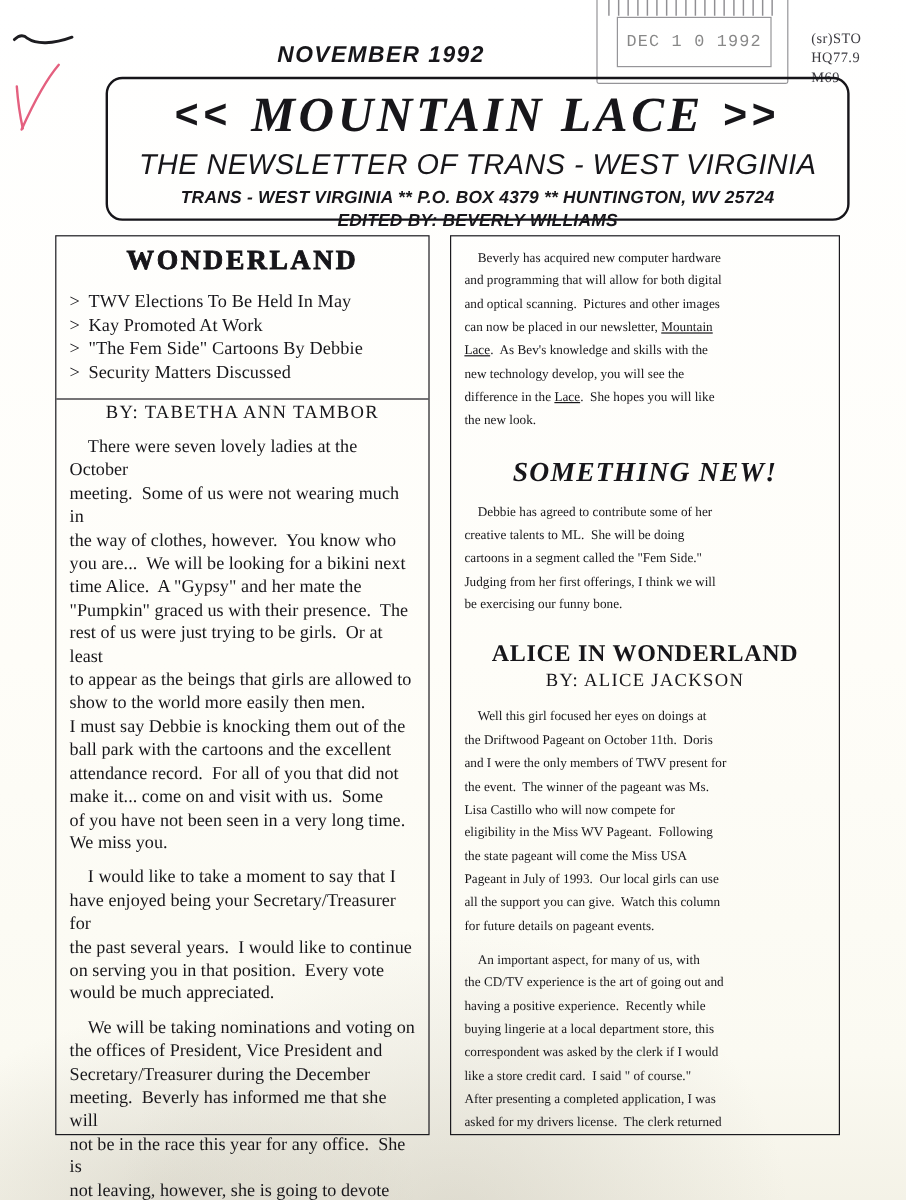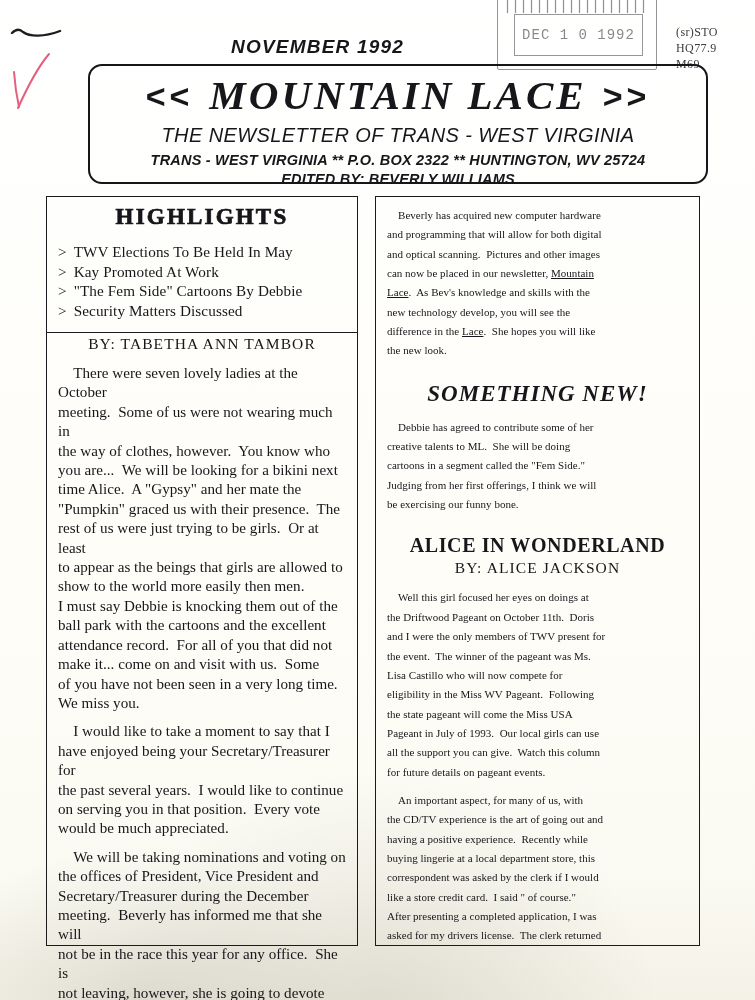--- a/index.html
+++ b/index.html
@@ -134,21 +134,21 @@
     font-weight: bold;
     font-style: italic;
     font-size: 41px;
     letter-spacing: 3px;
     line-height: 1;
     white-space: nowrap;
   }
   .mast-sub1 {
     font-family: "Liberation Sans", sans-serif;
     font-style: italic;
-    font-size: 20px;
+    font-size: 24px;
     letter-spacing: .4px;
     margin-top: 8px;
     white-space: nowrap;
   }
   .mast-sub2 {
     font-family: "Liberation Sans", sans-serif;
     font-style: italic;
     font-weight: bold;
     font-size: 14.5px;
     letter-spacing: .2px;
@@ -275,29 +275,29 @@
   <div>M69</div>
 </div>
 
 <div class="masthead">
   <div class="mast-title-row">
     <span class="chev">&lt;&lt;</span>
     <span class="mast-title">MOUNTAIN  LACE</span>
     <span class="chev">&gt;&gt;</span>
   </div>
   <div class="mast-sub1">THE  NEWSLETTER  OF  TRANS - WEST  VIRGINIA</div>
-  <div class="mast-sub2">TRANS - WEST  VIRGINIA **  P.O.  BOX  2322 **  HUNTINGTON,   WV  25724</div>
+  <div class="mast-sub2">TRANS - WEST  VIRGINIA **  P.O.  BOX  4379 **  HUNTINGTON,   WV  25724</div>
   <div class="mast-sub3">EDITED  BY:   BEVERLY   WILLIAMS</div>
 </div>
 
 <div class="col col-left">
   <div class="col-inner">
 
     <div class="highlights-box">
-      <div class="highlights-title">HIGHLIGHTS</div>
+      <div class="highlights-title">WONDERLAND</div>
       <ul class="hl-list">
         <li class="hl-item">
           <span class="hl-arrow">&gt;</span><span>TWV Elections To Be Held In May</span>
         </li>
         <li class="hl-item">
           <span class="hl-arrow">&gt;</span><span>Kay Promoted At Work</span>
         </li>
         <li class="hl-item">
           <span class="hl-arrow">&gt;</span><span>"The Fem Side" Cartoons By Debbie</span>
         </li>

